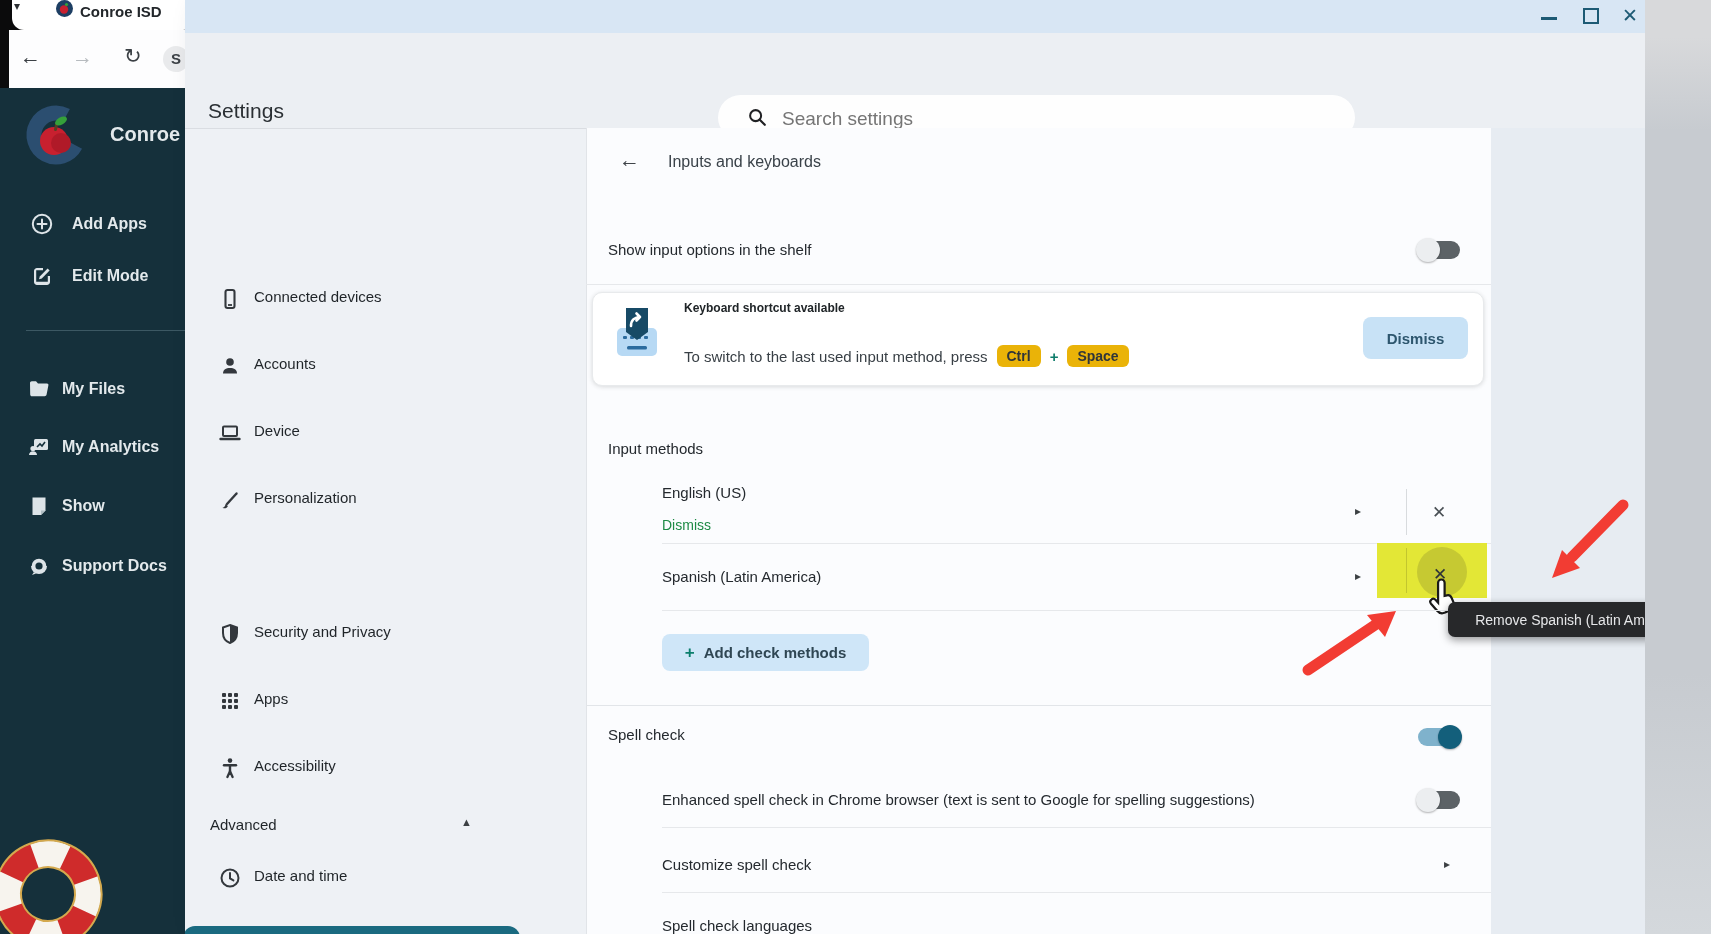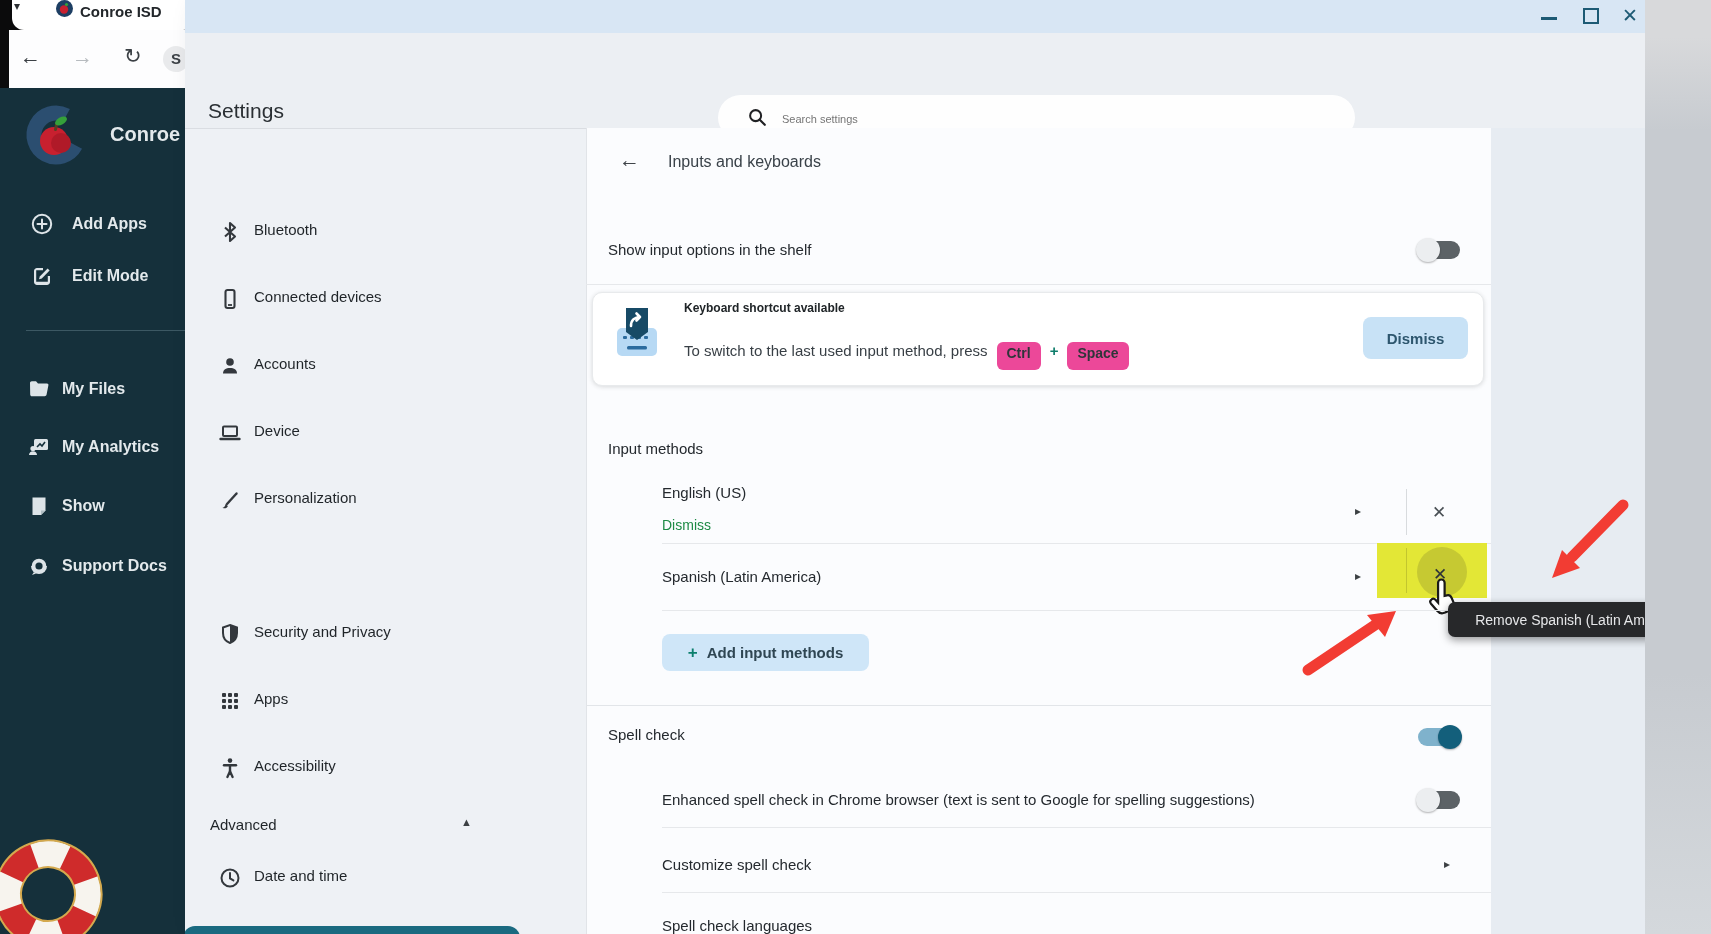--- a/index.html
+++ b/index.html
@@ -18,21 +18,21 @@
   .sb-ic{position:absolute;width:24px;height:24px;}
   #sb-divider{position:absolute;left:26px;top:242px;width:159px;height:1px;background:#3c5863;}
   
   #settings-window{left:185px;top:0;width:1460px;height:934px;background:#eef1f5;overflow:hidden;
                    box-shadow:12px 0 26px -8px rgba(40,45,50,.45);}
   #titlebar{position:absolute;left:0;top:0;width:1460px;height:33px;background:#d8e6f4;}
   #header{position:absolute;left:0;top:33px;width:1460px;height:95px;background:#eceff3;border-bottom:1px solid #dadde2;}
   #app-title{position:absolute;left:23px;top:66px;font-size:21px;color:#2a2f33;}
   #search-pill{position:absolute;left:533px;top:62px;width:637px;height:45px;background:#fefefe;border-radius:23px;}
   #search-input{position:absolute;left:62px;top:0;width:540px;height:45px;border:none;outline:none;background:transparent;
-                font-size:11px;color:#5d6166;font-family:inherit;}
+                font-size:19px;color:#5d6166;font-family:inherit;}
   
   .nav-item{position:absolute;left:0;width:400px;height:44px;}
   .nav-ic{position:absolute;left:33px;top:10px;width:24px;height:24px;}
   .nav-label{position:absolute;left:69px;top:11px;font-size:15px;color:#1f2428;}
   
   #card{position:absolute;left:401px;top:128px;width:905px;height:806px;background:#fbfcfe;
         border-left:1px solid #e1e4e8;border-right:1px solid #e1e4e8;}
   #right-gray{position:absolute;left:1306px;top:128px;width:154px;height:806px;background:#e7ecf2;}
   .divider{position:absolute;height:1px;background:#e6e8eb;}
   .row-label{position:absolute;font-size:15px;color:#24292e;}
@@ -40,21 +40,21 @@
   .vsep{position:absolute;width:1px;background:#d8dbde;}
   .xglyph{position:absolute;font-size:17px;color:#4a5055;}
   
   .tgl{position:absolute;width:42px;height:18px;border-radius:9px;}
   .tgl .knob{position:absolute;top:-3px;width:24px;height:24px;border-radius:50%;box-shadow:0 1px 2px rgba(0,0,0,.3);}
   .tgl.off{background:#5c6266;} .tgl.off .knob{left:-2px;background:#eceef0;}
   .tgl.on{background:#7fb2cc;} .tgl.on .knob{right:-2px;background:#135f7b;}
   
   #shortcut-card{position:absolute;left:407px;top:292px;width:892px;height:94px;background:#ffffff;
                  border:1px solid #e8eaec;border-radius:10px;box-shadow:0 1px 4px rgba(60,64,67,.18);box-sizing:border-box;}
-  .chip{display:inline-block;padding:3px 10px;background:#ec4899;border-radius:6px;font-size:14px;font-weight:700;color:#2f353a;}
+  .chip{display:inline-block;padding:3px 10px;background:#eab308;border-radius:6px;font-size:14px;font-weight:700;color:#2f353a;}
   #dismiss-btn{position:absolute;left:1178px;top:317px;width:105px;height:42px;background:#c8e2f6;border-radius:8px;
                font-size:15px;font-weight:700;color:#2d566e;display:flex;align-items:center;justify-content:center;}
   #add-btn{position:absolute;left:477px;top:634px;width:207px;height:37px;background:#cfe6f8;border-radius:8px;
            display:flex;align-items:center;justify-content:center;gap:9px;}
   #add-btn .plus{color:#0c7f6d;font-size:17px;font-weight:700;}
   #add-btn .txt{color:#2f4653;font-size:15px;font-weight:700;}
   
   #highlight{position:absolute;left:1192px;top:543px;width:110px;height:55px;background:#e3e736;}
   #hl-circle{position:absolute;left:40px;top:4px;width:50px;height:50px;border-radius:50%;background:rgba(110,110,40,.25);}
   #tooltip{position:absolute;left:1263px;top:602px;width:259px;height:35px;background:#27282a;border-radius:7px;
@@ -178,26 +178,20 @@
       <div id="app-title">Settings</div>
       <div id="search-pill">
         <svg class="abs" style="left:28px;top:11px" width="22" height="22" viewBox="0 0 24 24">
           <circle cx="10.5" cy="10.5" r="6" fill="none" stroke="#202124" stroke-width="2.2"></circle>
           <path d="M15 15l5.5 5.5" stroke="#202124" stroke-width="2.4" stroke-linecap="round"></path>
         </svg>
         <input id="search-input" placeholder="Search settings" style="">
       </div>
     </div>
 
-    <div class="nav-item" style="top:210px">
-      <svg class="nav-ic" viewBox="0 0 24 24">
-        <path d="M7 7.5 L17 16.5 L12 21 V3 L17 7.5 L7 16.5" fill="none" stroke="#33383d" stroke-width="2.1" stroke-linejoin="round"></path>
-      </svg>
-      <div class="nav-label">Bluetooth</div>
-    </div>
     <div class="nav-item" style="top:277px">
       <svg class="nav-ic" viewBox="0 0 24 24">
         <rect x="7.5" y="3" width="9" height="18" rx="2" fill="none" stroke="#33383d" stroke-width="2.1"></rect>
         <path d="M10 18h4" stroke="#33383d" stroke-width="1.8"></path>
       </svg>
       <div class="nav-label">Connected devices</div>
     </div>
     <div class="nav-item" style="top:344px">
       <svg class="nav-ic" viewBox="0 0 24 24">
         <circle cx="12" cy="8" r="3.8" fill="#33383d"></circle>
@@ -284,21 +278,21 @@
         <rect x="9" y="30" width="4" height="3" rx="1"></rect>
           <rect x="16" y="30" width="4" height="3" rx="1"></rect>
         <rect x="23" y="30" width="4" height="3" rx="1"></rect>
           <rect x="30" y="30" width="4" height="3" rx="1"></rect>
         <rect x="13" y="40" width="20" height="3.5" rx="1.5"></rect>
       </g>
       <path d="M12 2 h22 v24 l-11 8 -11-8 z" fill="#174a66"></path>
       <path d="M17 20 c0-6 4-9 9-9 m0 0 l-3.5-3.5 M26 11 l-3.5 3.5" stroke="#ffffff" stroke-width="2.6" fill="none" stroke-linecap="round"></path>
     </svg>
     <div class="abs" style="left:499px;top:301px;font-size:12px;font-weight:700;color:#202528">Keyboard shortcut available</div>
-    <div class="abs" style="left:499px;top:342px;height:28px;display:flex;gap:9px">
+    <div class="abs" style="left:499px;top:342px;height:28px;display:flex;align-items:center;gap:9px">
       <span style="font-size:15px;color:#383f45">To switch to the last used input method, press</span>
       <span class="chip">Ctrl</span>
       <span style="font-size:15px;font-weight:700;color:#0e7d6b">+</span>
       <span class="chip">Space</span>
     </div>
     <div id="dismiss-btn">Dismiss</div>
 
     <div class="row-label" style="left:423px;top:440px">Input methods</div>
 
     <div class="abs" style="left:401px;top:470px;width:905px;height:73px">
@@ -321,21 +315,21 @@
       <div class="xglyph" style="left:56px;top:21px;color:#2e3338">✕</div>
     </div>
     <svg class="abs" style="left:1240px;top:578px" width="34" height="37" viewBox="0 0 26 28">
       <path d="M10 3.5 C10 2.1 11.1 1 12.5 1 C13.9 1 15 2.1 15 3.5 V13.5 L16.8 13.1 C18.2 12.8 19.6 13.5 20.2 14.8 L22 18.9 C22.9 20.9 22 23.3 20 24.2 L15.4 26.3 C13.3 27.2 10.8 26.7 9.3 24.9 L4.6 19.5 C3.8 18.5 3.9 17.1 4.9 16.3 C5.8 15.5 7.2 15.6 8 16.5 L10 18.7 Z" fill="#ffffff" stroke="#1a1a1a" stroke-width="1.7"></path>
     </svg>
 
     <div class="divider" style="left:477px;top:610px;width:829px"></div>
 
     <div id="add-btn">
       <span class="plus">+</span>
-      <span class="txt">Add input methods</span>
+      <span class="txt">Add check methods</span>
     </div>
 
     <div class="divider" style="left:401px;top:705px;width:905px;background:#e2e5e9"></div>
 
     <div class="row-label" style="left:423px;top:726px">Spell check</div>
     <div class="tgl on" style="left:1233px;top:728px">
         <div class="knob"></div>
       </div>
 
     <div class="row-label" style="left:477px;top:791px;width:740px">Enhanced spell check in Chrome browser (text is sent to Google for spelling suggestions)</div>

